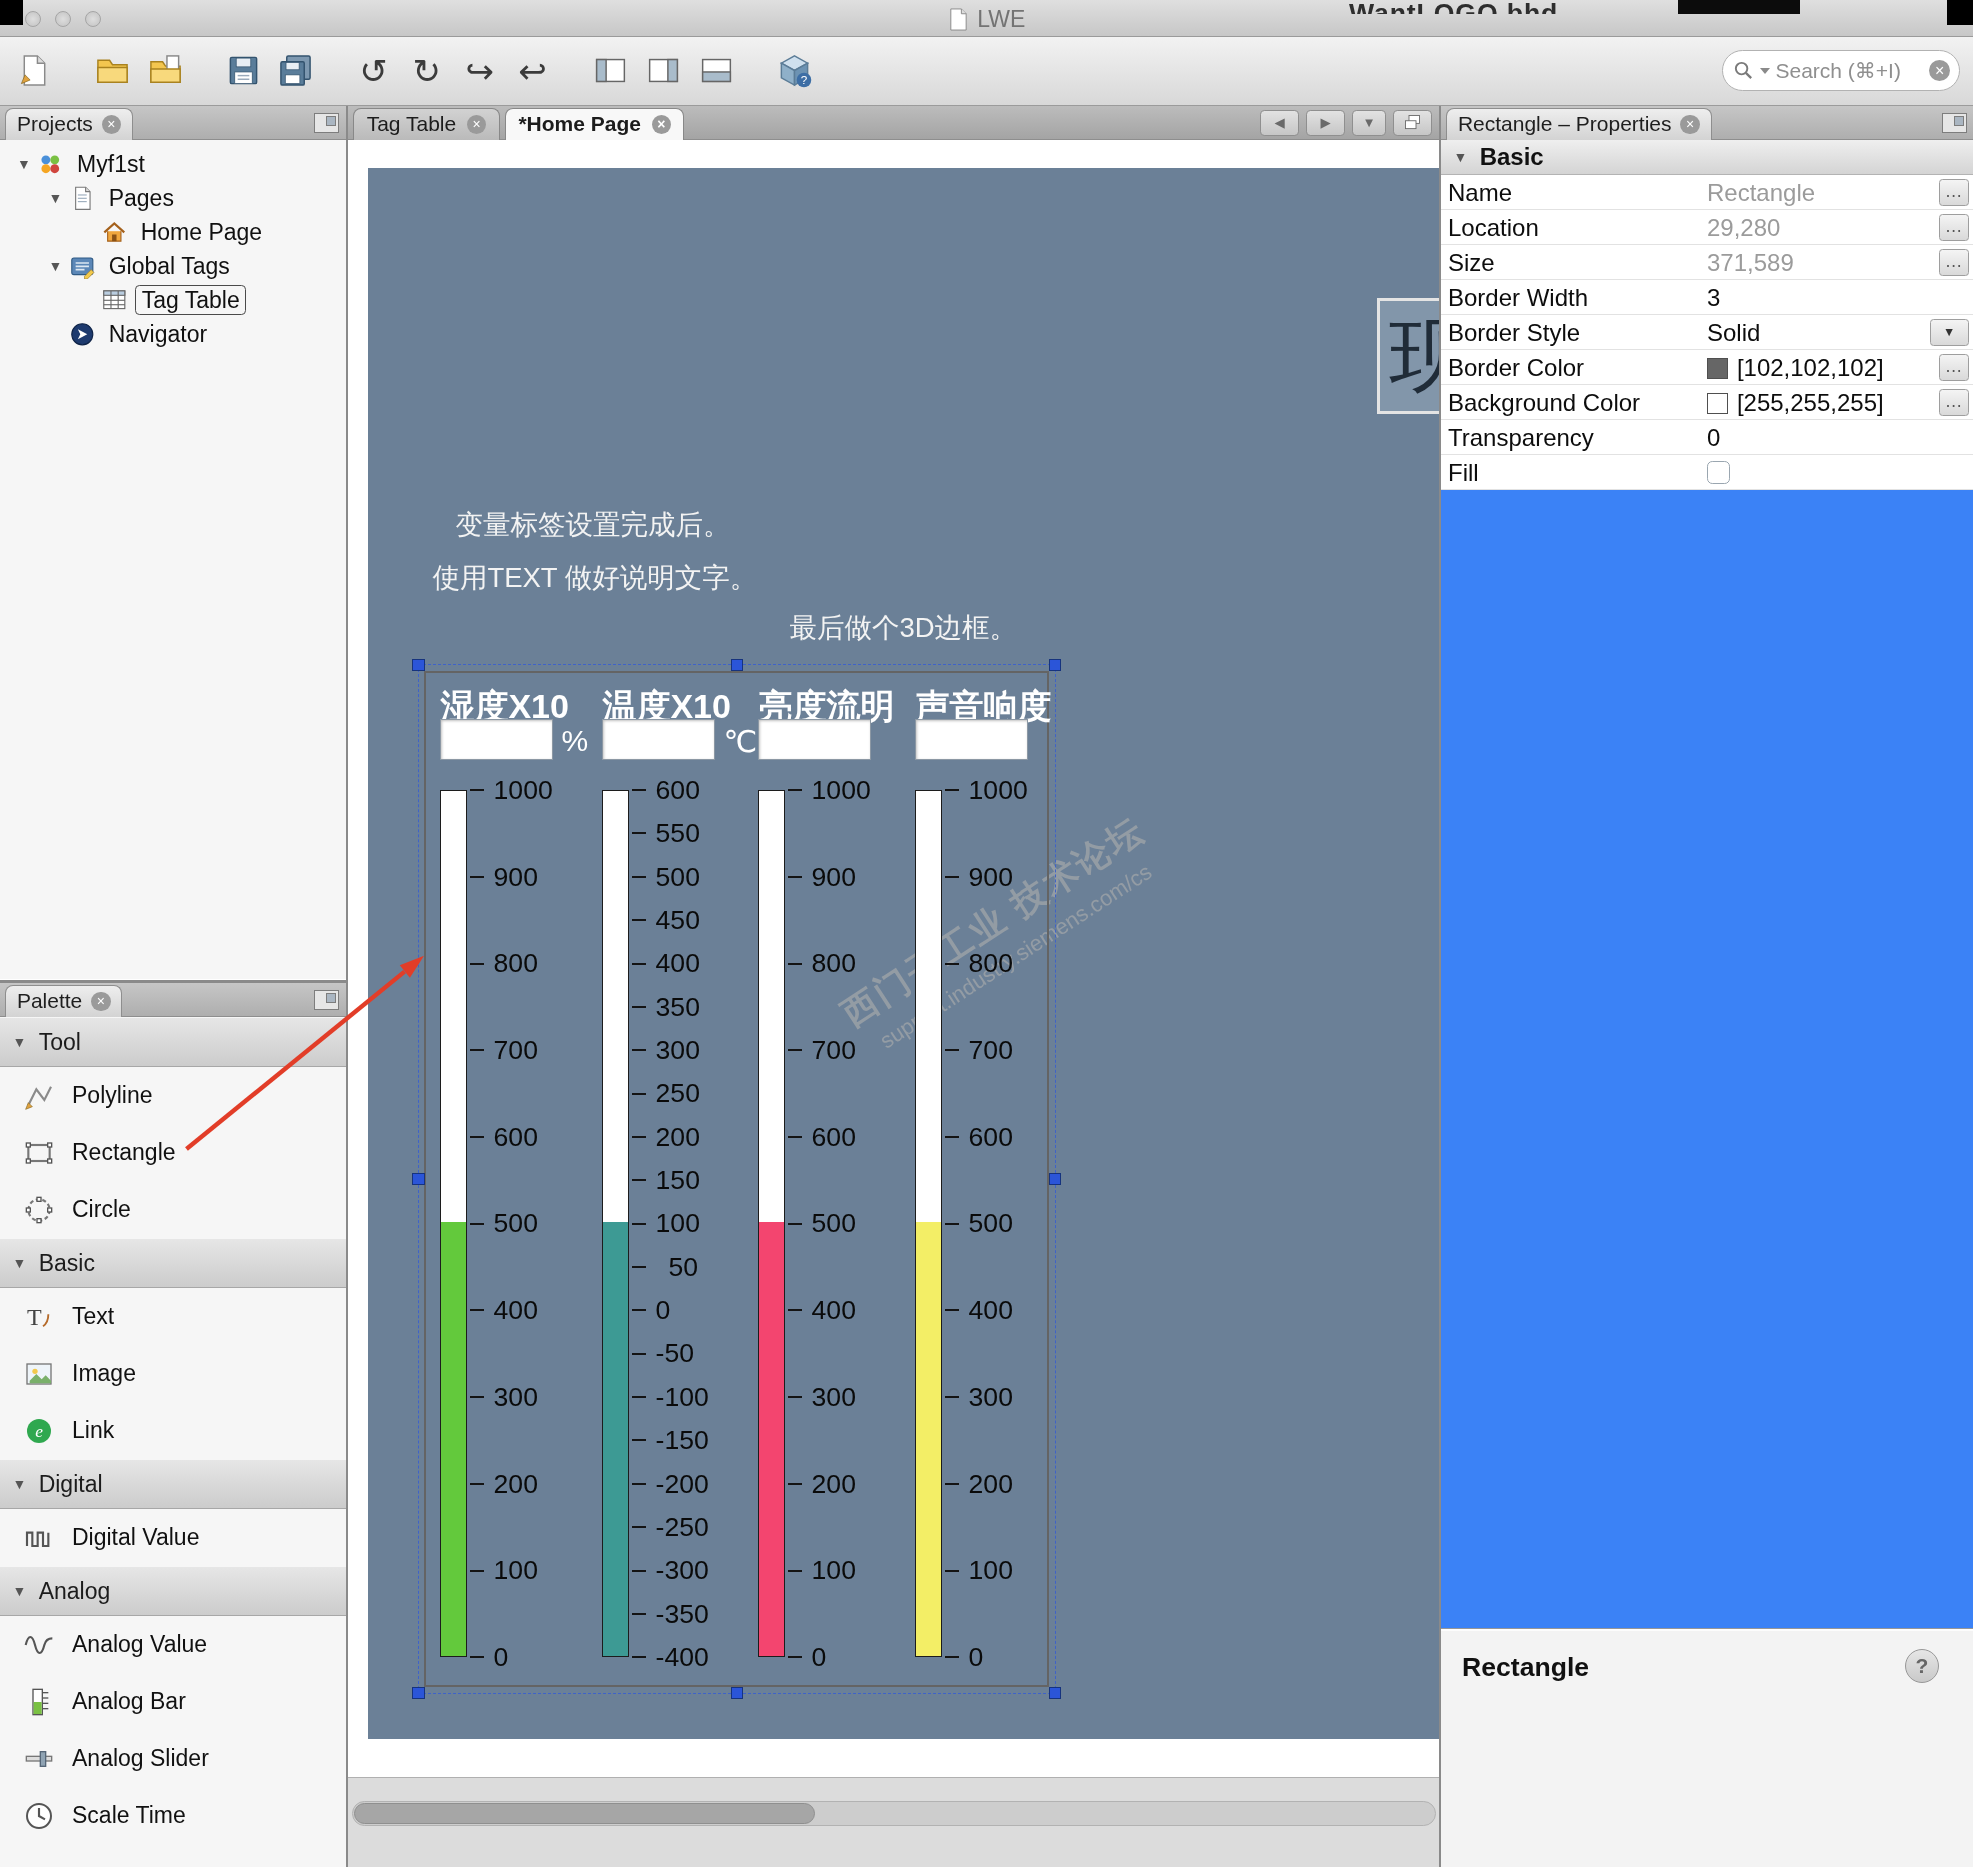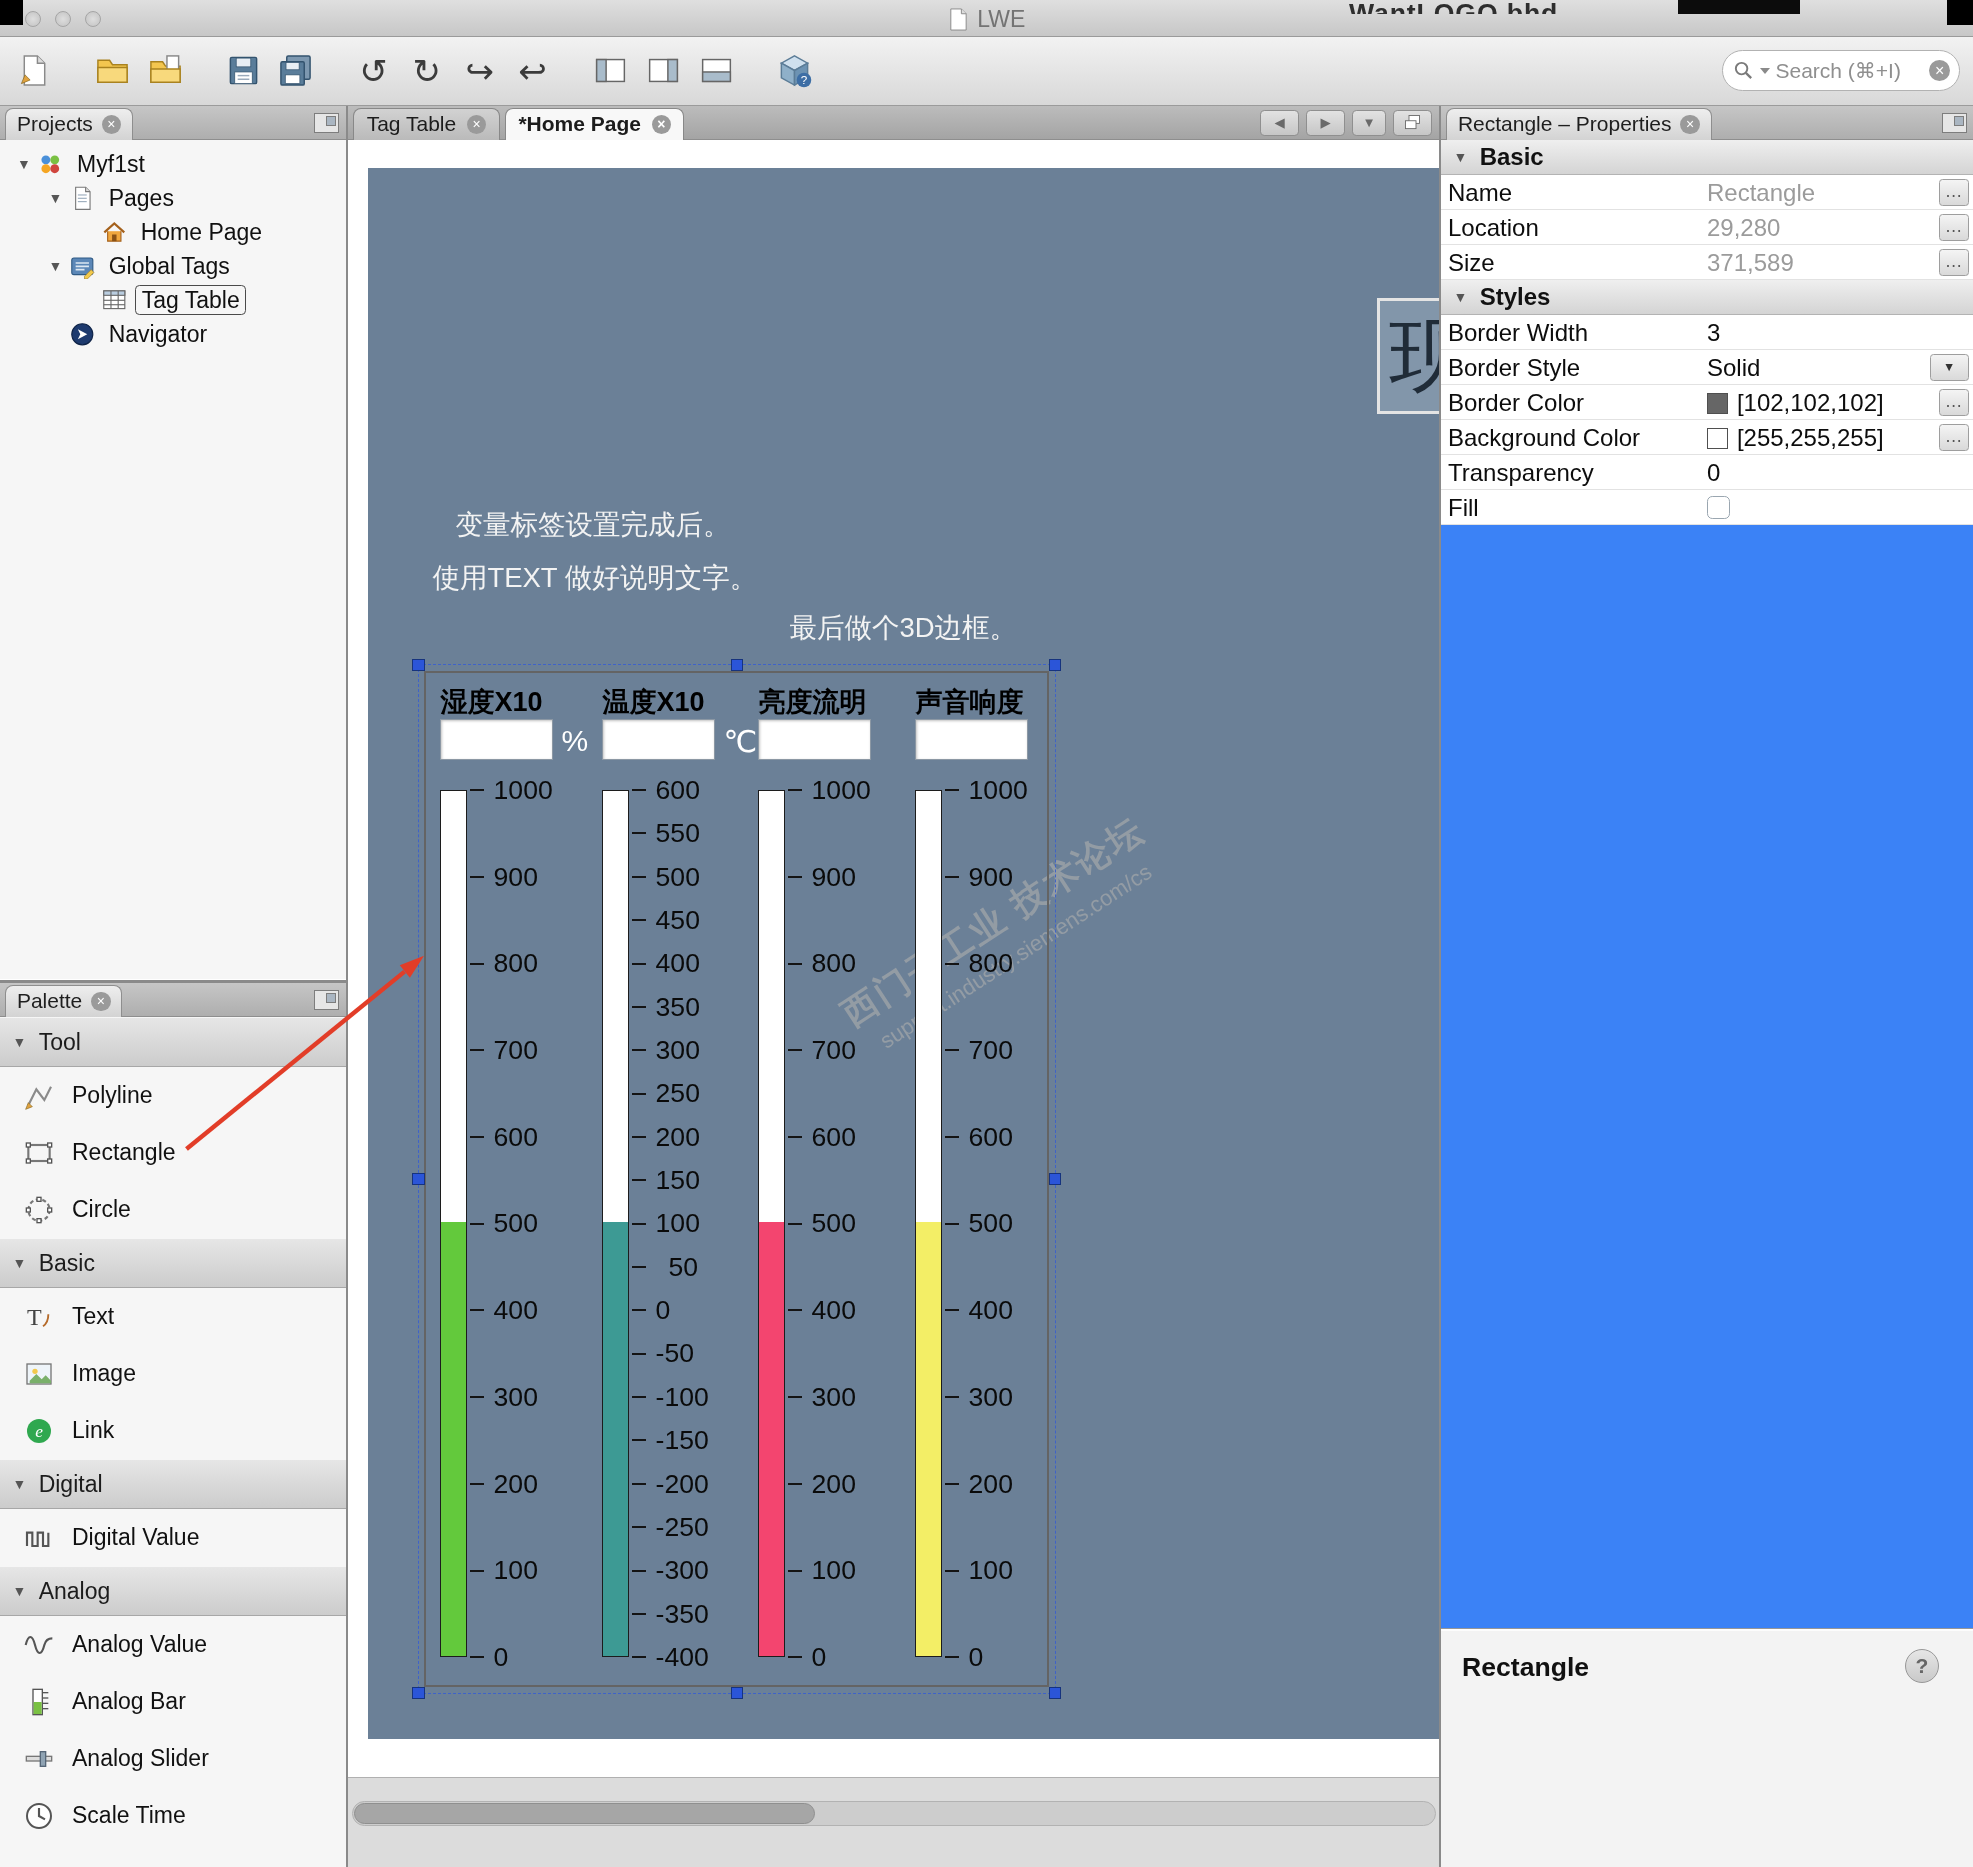--- a/index.html
+++ b/index.html
@@ -115,21 +115,21 @@
   .rect-el{position:absolute;left:56px;top:503px;width:625px;height:1016px;
     border:2.7px solid #646464;z-index:3}
   .sel-dash{position:absolute;left:-8.9px;top:-8.9px;right:-8.9px;bottom:-8.9px;
     border:1.8px dashed #3f62c9;pointer-events:none}
   .handle{position:absolute;width:12.4px;height:12.4px;background:#2b55d8;border:0.9px solid #16337e}
   .h-nw{left:-14px;top:-14px}.h-n{left:calc(50% - 6.2px);top:-14px}.h-ne{right:-14px;top:-14px}
   .h-w{left:-14px;top:calc(50% - 6.2px)}.h-e{right:-14px;top:calc(50% - 6.2px)}
   .h-sw{left:-14px;bottom:-14px}.h-s{left:calc(50% - 6.2px);bottom:-14px}.h-se{right:-14px;bottom:-14px}
 
   .gauge{position:absolute;top:0;width:146px;height:100%}
-  .g-title{position:absolute;left:0;top:10.6px;font-size:27px;font-weight:bold;color:#000000;white-space:nowrap}
+  .g-title{position:absolute;left:0;top:10.6px;font-size:34px;font-weight:bold;color:#ffffff;white-space:nowrap}
   .g-input{position:absolute;left:0;top:46px;width:113px;height:41px;background:#fff;
     border:1.8px solid #8c98a4;box-shadow:inset 0.9px 0.9px 2.7px rgba(0,0,0,.25)}
   .g-unit{position:absolute;left:121px;top:51px;font-size:30px;color:#fff}
   .g-bar{position:absolute;left:0;top:117px;width:26.6px;height:867px;background:#fff;border:0.9px solid #1c1c1c}
   .g-fill{position:absolute;left:0;right:0;bottom:0}
   .g-scale{position:absolute;left:26.6px;top:117px;width:117px;height:867px}
   .g-tick{position:absolute;left:3.5px;width:14px;height:1.8px;background:#141414}
   .g-lab{position:absolute;left:26.6px;font-size:26.6px;line-height:28px;color:#0a0a0a;white-space:nowrap}
 
   .canvas-bottom{position:absolute;left:0;top:1637px;width:1091px;height:90px;background:#dcdcdc;
@@ -772,24 +772,20 @@
           </span>
           <div class="pmore"></div>
         </div>
         <div class="prow">
           <span class="plabel">Size</span>
           <span class="pvalue muted">
             <span>371,589</span>
           </span>
           <div class="pmore"></div>
         </div>
-        <div class="psec">
-          <span class="sec-tri"></span>
-          <span>Styles</span>
-        </div>
         <div class="prow">
           <span class="plabel">Border Width</span>
           <span class="pvalue">
             <span>3</span>
           </span>
         </div>
         <div class="prow">
           <span class="plabel">Border Style</span>
           <span class="pvalue">
             <span>Solid</span>

